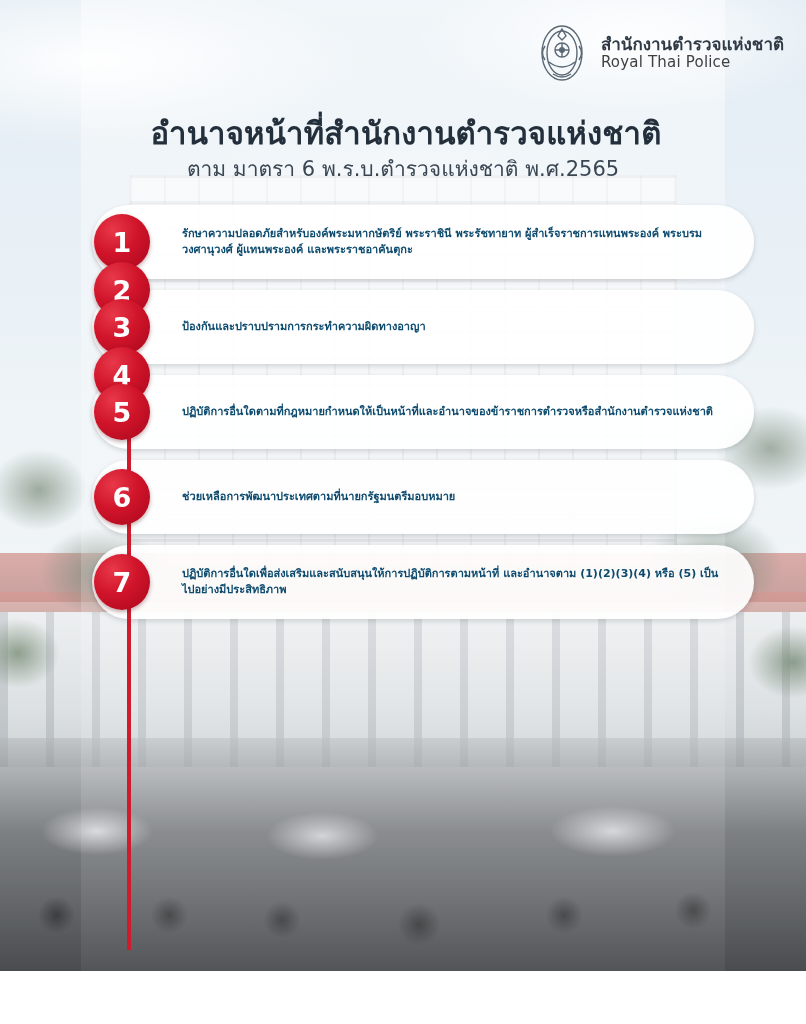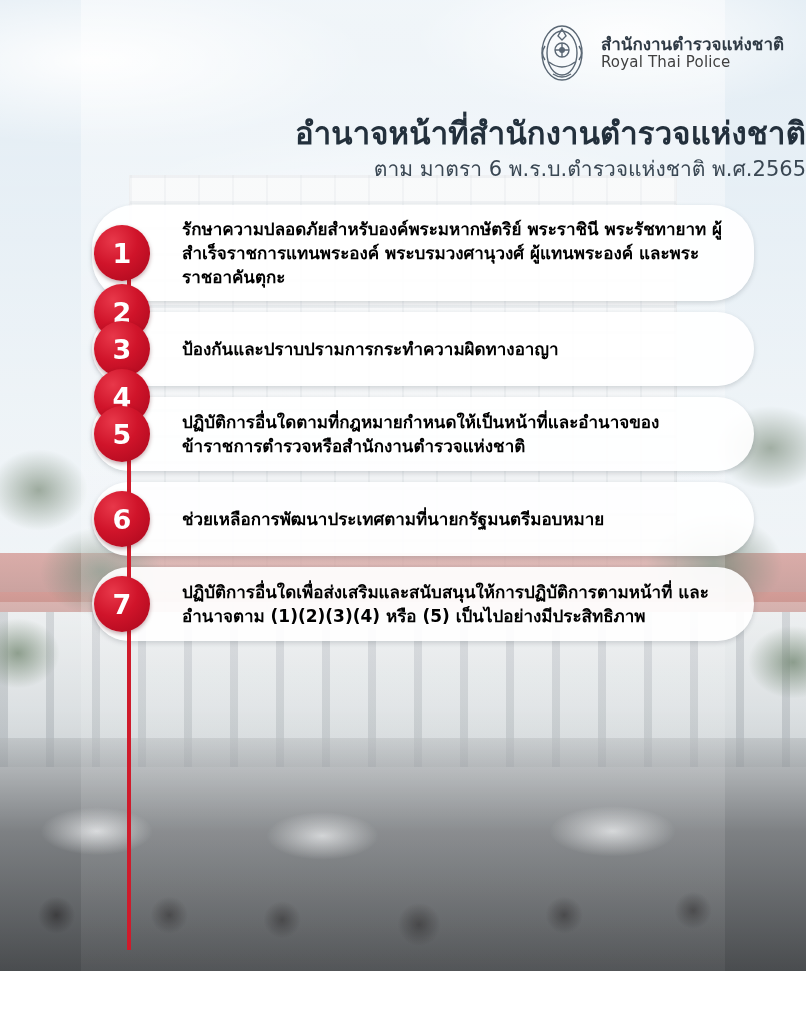--- a/index.html
+++ b/index.html
@@ -145,31 +145,31 @@
     color: #404040;
     letter-spacing: 0.2px;
     white-space: nowrap;
     margin-top: 1px;
   }
 
   
   .title {
     position: absolute;
     left: 0; top: 108px; width: 100%;
-    text-align: right;
+    text-align: center;
     font-size: 31px;
     font-weight: bold;
     color: #23303c;
     letter-spacing: 0.2px;
     padding-left: 6px;
   }
   .subtitle {
     position: absolute;
     left: 0; top: 152px; width: 100%;
-    text-align: right;
+    text-align: center;
     font-size: 21px;
     color: #3a4753;
   }
 
   
   .timeline {
     position: absolute;
     left: 127px; top: 250px;
     width: 4px; height: 700px;
     background: #cf1b2b;
@@ -193,23 +193,23 @@
     margin-right: 52px;
     min-height: 74px;
     background: rgba(255,255,255,0.92);
     border-radius: 42px;
     box-shadow: 0 2px 5px rgba(60,70,80,0.20);
     padding: 12px 30px 12px 90px;
     display: flex;
     align-items: center;
   }
   .card-text {
-    font-size: 17px;
+    font-size: 11px;
     line-height: 1.42;
-    color: #000000;
+    color: #0c4a6e;
     font-weight: bold;
   }
   .badge {
     position: absolute;
     left: 94px;
     top: 50%;
     transform: translateY(-50%);
     width: 56px; height: 56px;
     border-radius: 50%;
     background: radial-gradient(circle at 34% 28%, #e8384a 0%, #d0142a 45%, #a8071c 100%);

